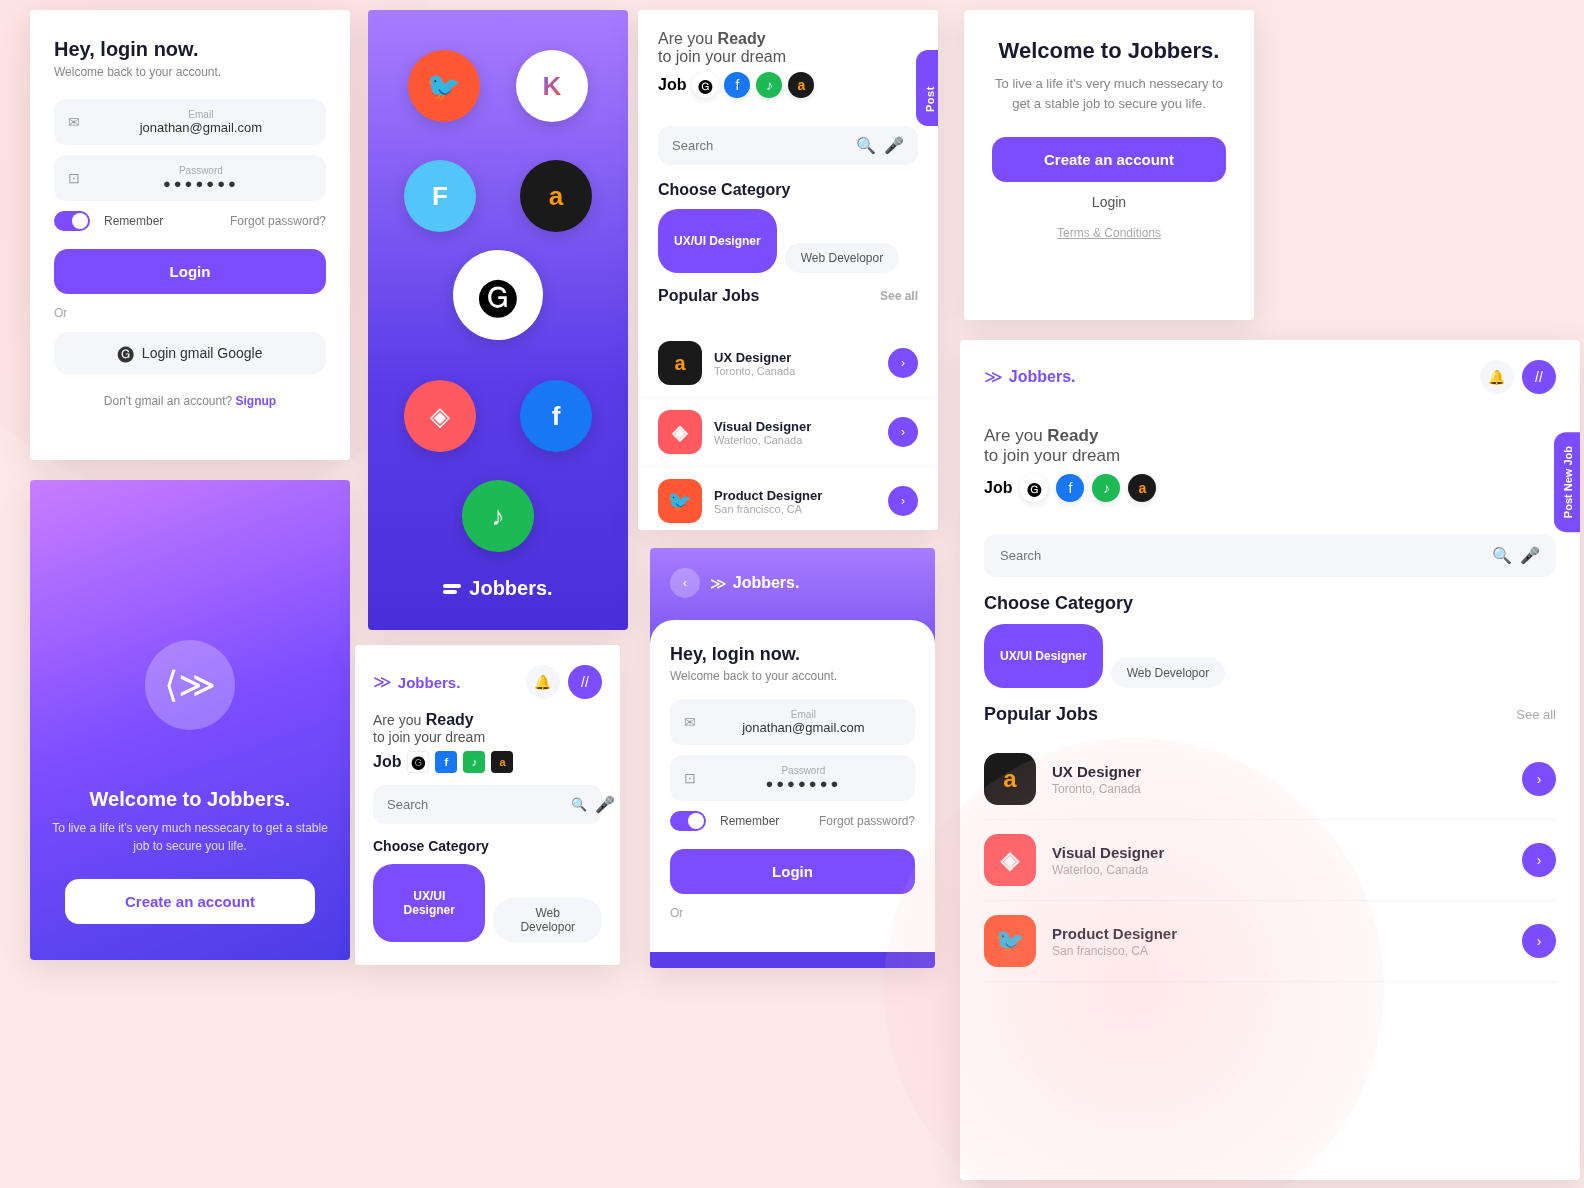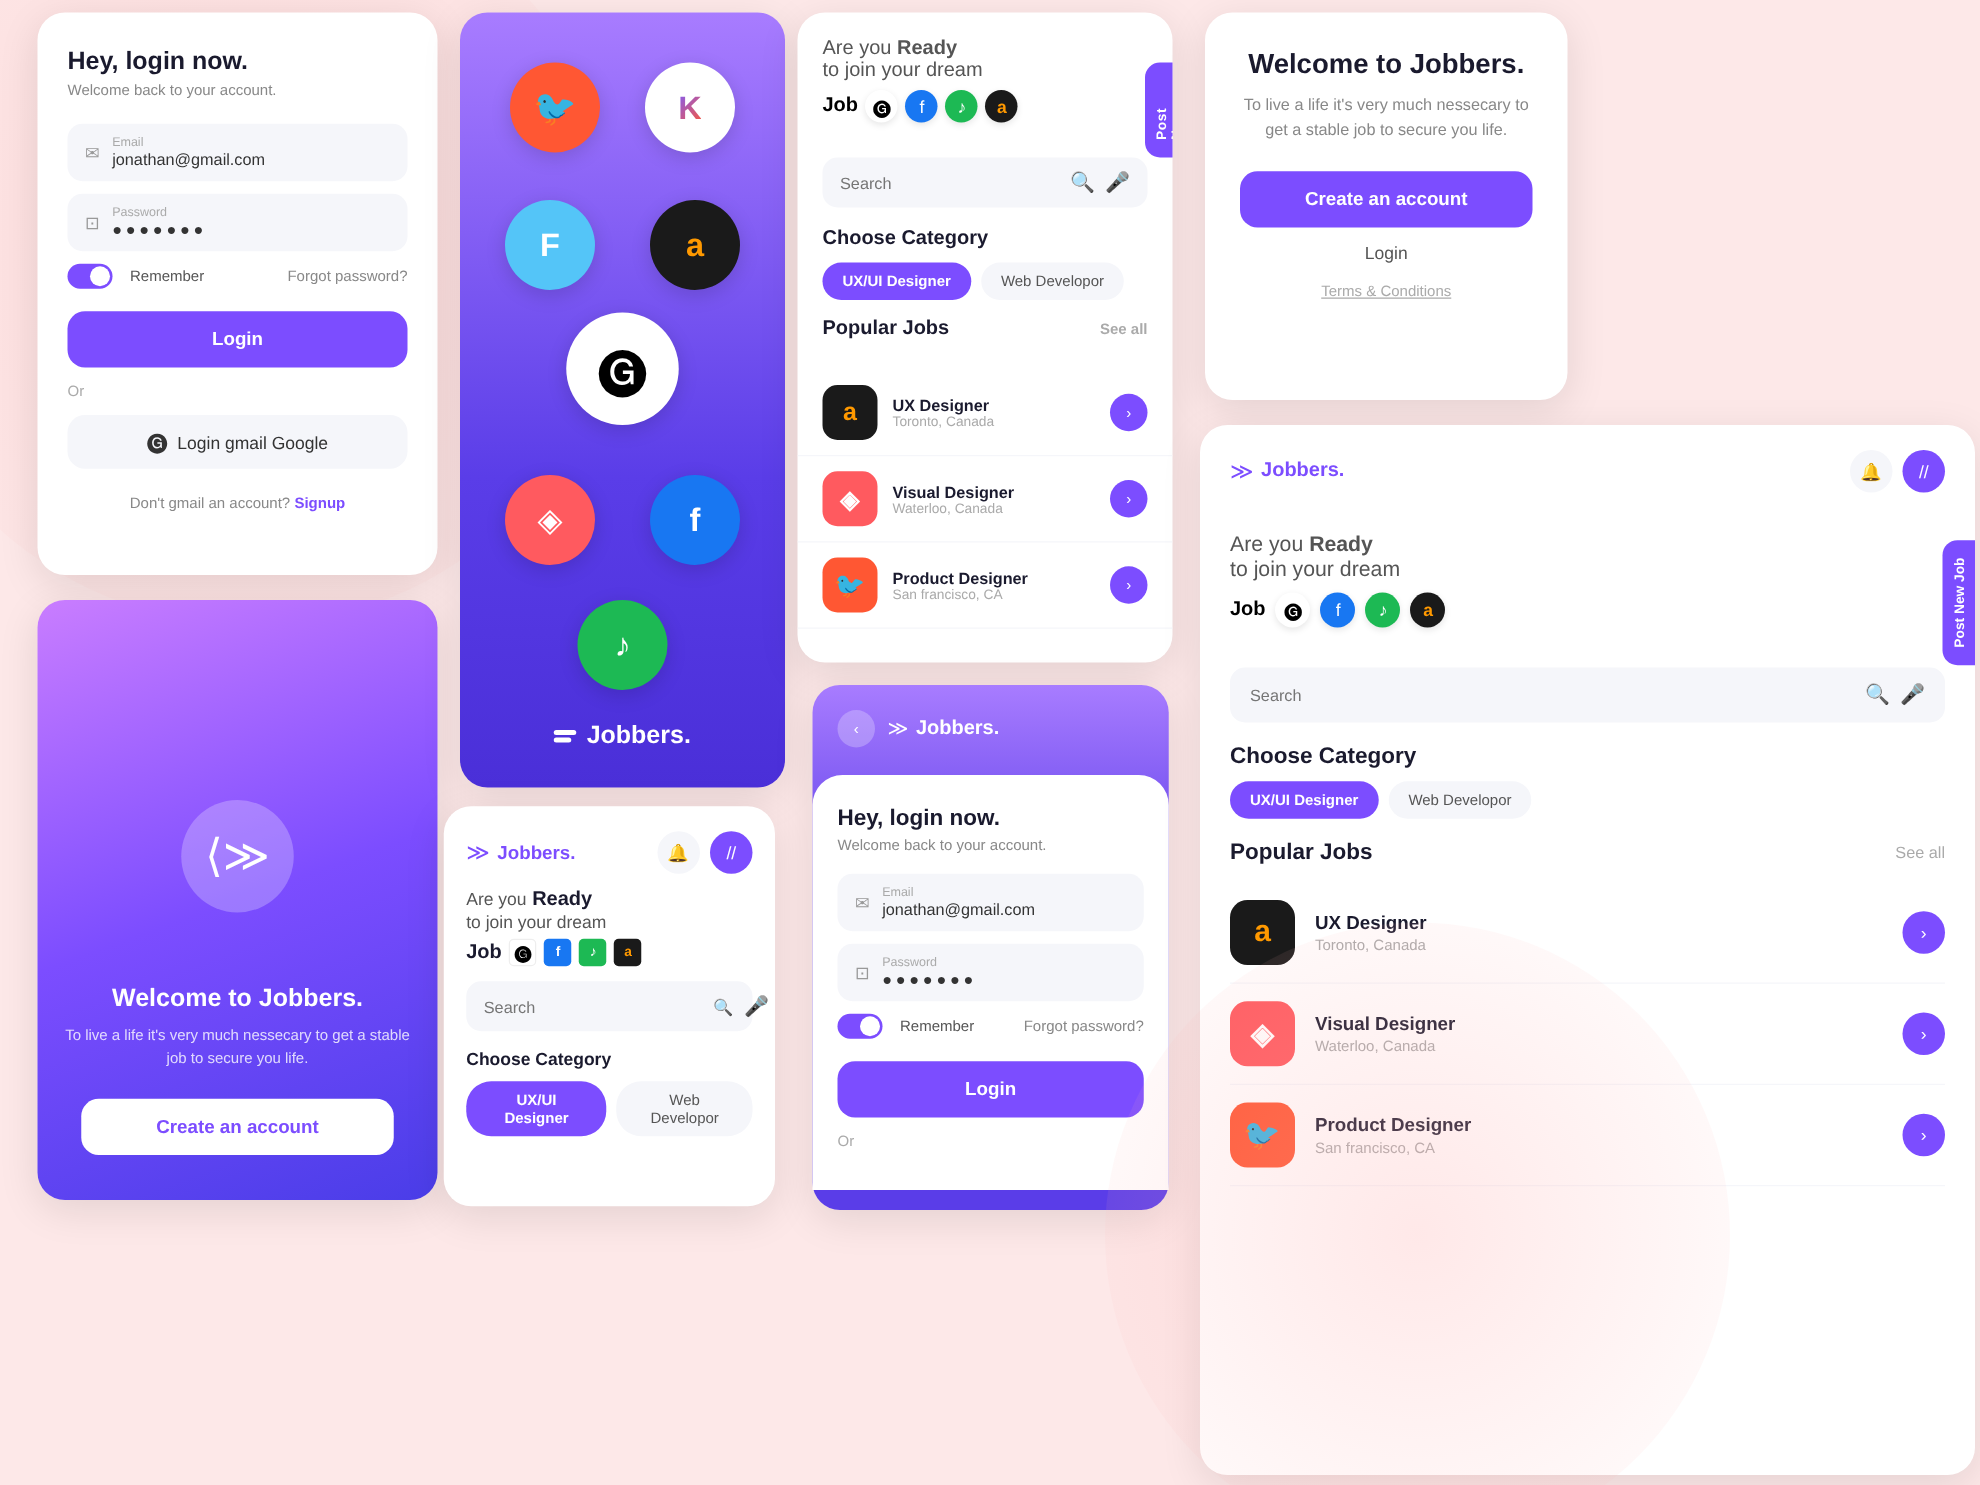--- a/index.html
+++ b/index.html
@@ -27,21 +27,21 @@
       position: absolute;
       width: 500px; height: 500px;
       border-radius: 50%;
       background: radial-gradient(circle, rgba(255,180,180,0.3), transparent);
       bottom: -50px; right: 200px;
       pointer-events: none;
     }
 
     .screen-card {
       background: white;
-      border-radius: 22px;
+      border-radius: 4px;
       position: absolute;
       box-shadow: 0 8px 32px rgba(0,0,0,0.10);
       overflow: hidden;
     }
 
     
     .card-login {
       left: 30px; top: 10px;
       width: 320px; height: 450px;
       padding: 28px 24px;
@@ -52,21 +52,21 @@
     .input-group {
       background: #f5f6fa;
       border-radius: 12px;
       padding: 10px 14px;
       margin-bottom: 10px;
       display: flex;
       align-items: center;
       gap: 10px;
     }
     .input-group .input-icon { font-size: 14px; color: #999; }
-    .input-group .input-content { flex: 1; }
+    .input-group .input-content { flex: 1; text-align: center; }
     .input-group .input-label { font-size: 10px; color: #aaa; }
     .input-group .input-value { font-size: 13px; color: #333; font-weight: 500; }
     .input-group .dots { letter-spacing: 3px; font-size: 13px; color: #333; }
 
     .remember-row {
       display: flex;
       justify-content: space-between;
       align-items: center;
       margin-bottom: 18px;
     }
@@ -245,21 +245,21 @@
     .category-label { font-size: 14px; font-weight: 700; color: #1a1a2e; margin-bottom: 10px; }
     .category-pills { display: flex; gap: 8px; }
     .pill-active {
       background: #7c4dff; color: white;
       border-radius: 20px; padding: 8px 16px;
       font-size: 12px; font-weight: 600; border: none; cursor: pointer;
     }
     .pill-inactive {
       background: #f5f6fa; color: #555;
       border-radius: 20px; padding: 8px 16px;
-      font-size: 12px; font-weight: 500; border: none; cursor: pointer;
+      font-size: 12px; font-weight: 500; border: none; cursor: pointer; margin-top: 34px;
     }
 
     
     .card-jobs {
       left: 638px; top: 10px;
       width: 300px; height: 520px;
       padding: 0;
     }
     .jobs-header {
       padding: 20px 20px 14px;

